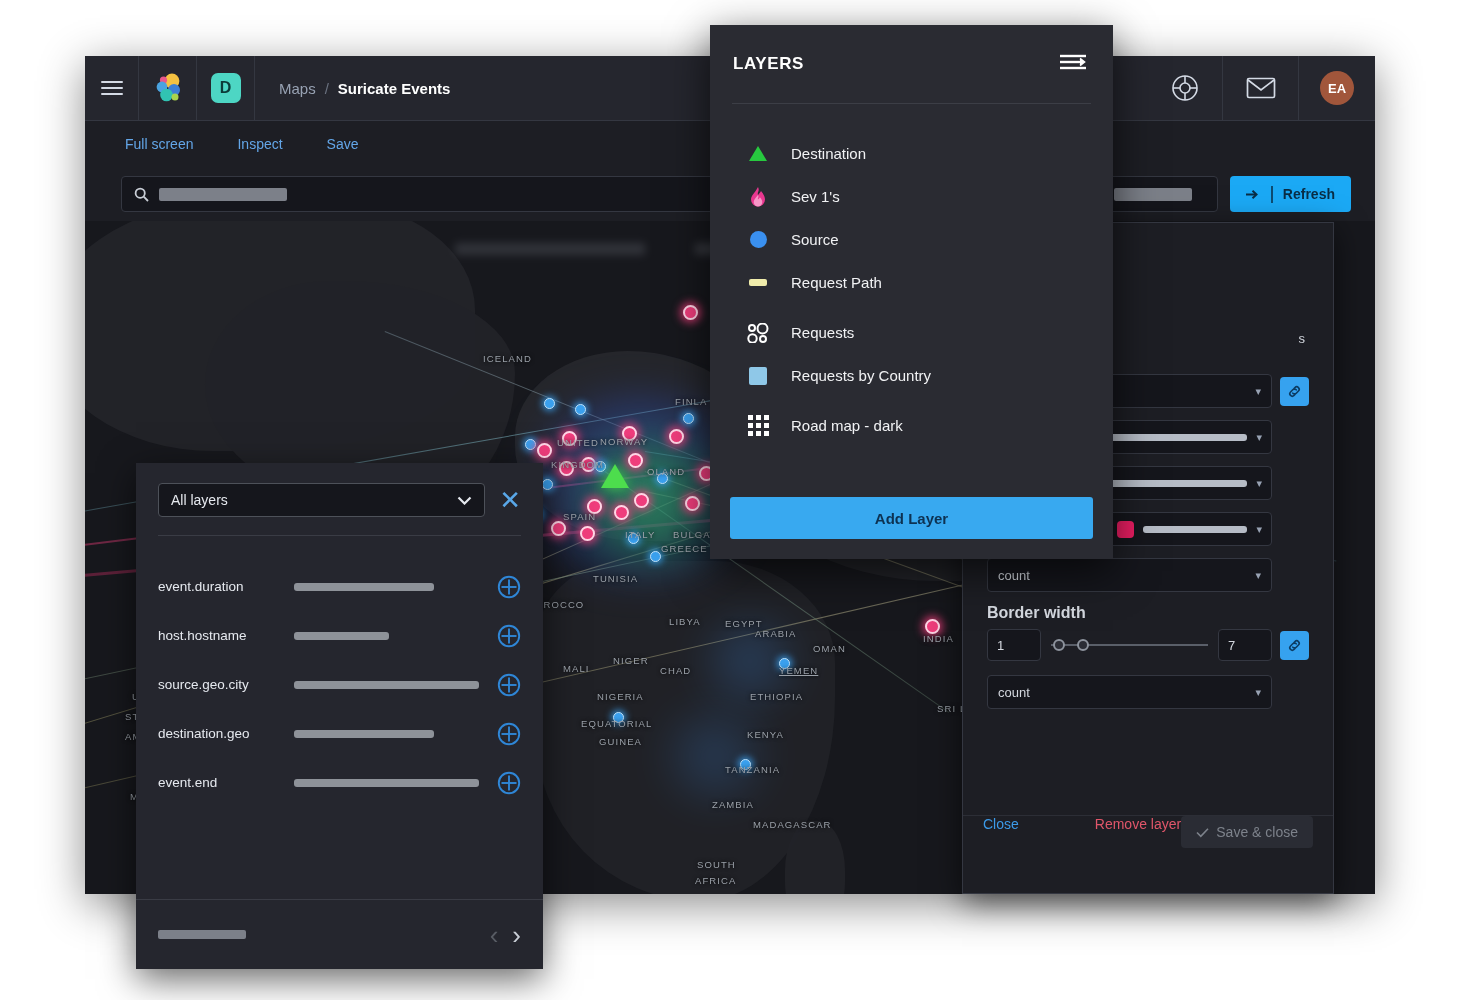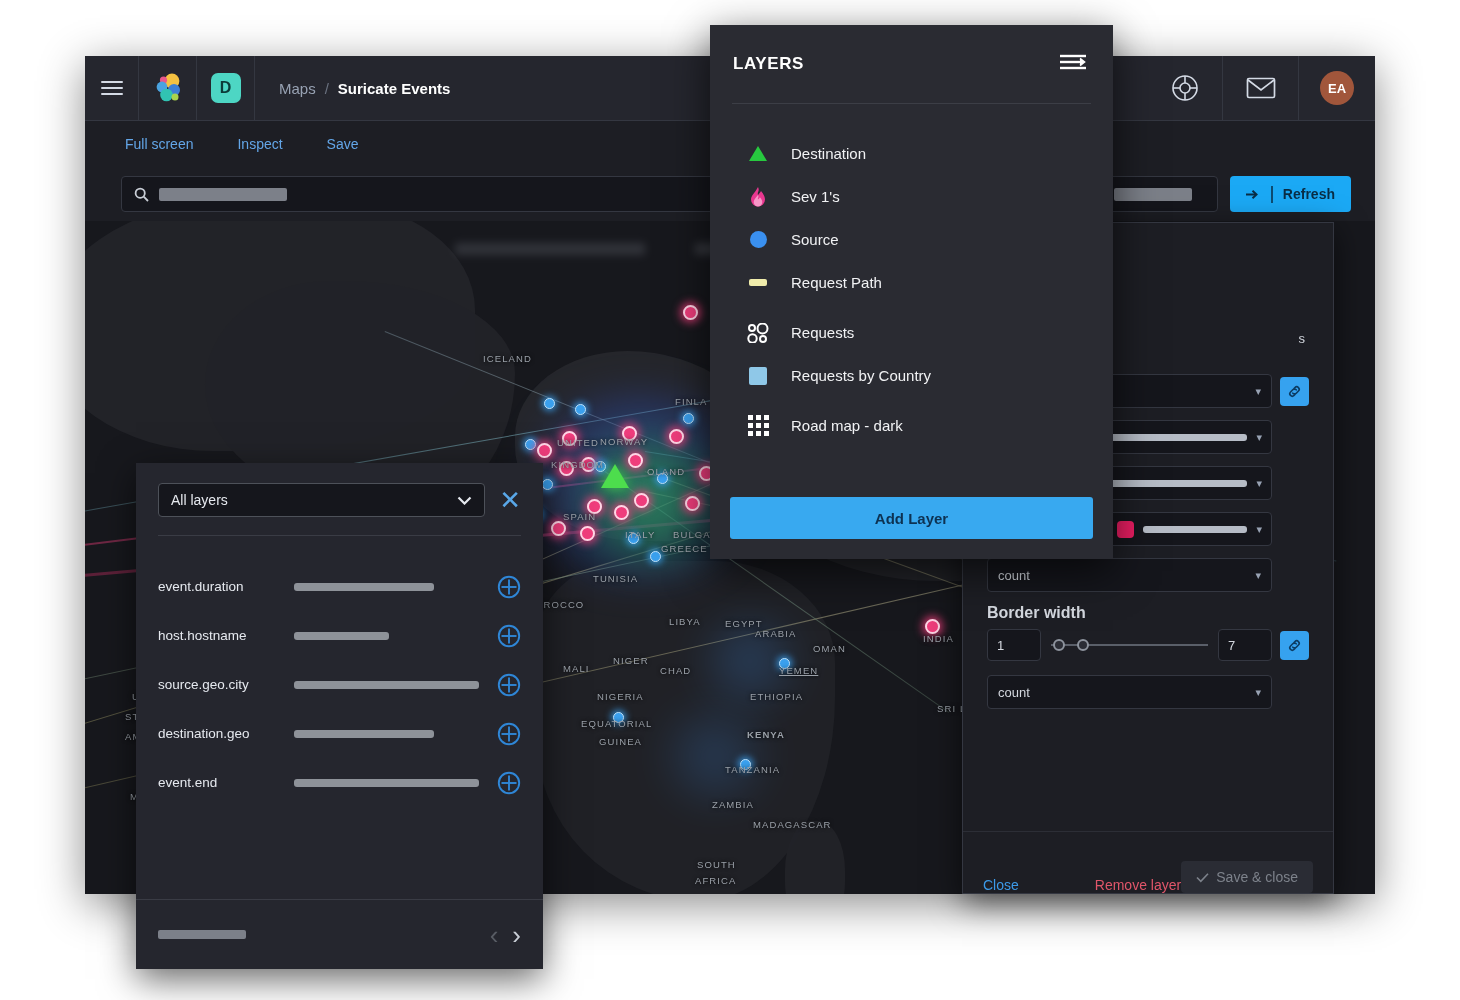--- a/index.html
+++ b/index.html
@@ -158,22 +158,22 @@
   }
   .slider { flex:1; position:relative; height:32px; }
   .slider .track {
     position:absolute; top:15px; left:2px; right:2px; height:2px; background:#5a5f69;
   }
   .slider .knob {
     position:absolute; top:10px; width:12px; height:12px; border-radius:50%;
     background:#2b2d35; border:2px solid #8d939d;
   }
   .sp-footer {
-    height:62px; border-top:1px solid #2c2e36;
-    display:flex; align-items:flex-end; padding:0 20px; gap:0;
+    height:78px; border-top:1px solid #2c2e36;
+    display:flex; align-items:flex-start; padding:0 20px; gap:0;
   }
   .foot-close { color:#3c9ae8; font-size:14px; cursor:pointer; }
   .foot-remove { color:#e0566a; font-size:14px; cursor:pointer; margin-left:76px; }
   .foot-save {
     margin-left:auto; background:#2a2c34; color:#7d828b; font-size:14px;
     border-radius:4px; padding:8px 15px; display:flex; align-items:center; gap:7px;
     cursor:pointer;
   }
 
   
@@ -400,21 +400,21 @@
           <div class="lbl" style="left: 528px; top: 434px;">NIGER</div>
           <div class="lbl" style="left: 575px; top: 444px;">CHAD</div>
           <div class="lbl" style="left: 694px; top: 444px; text-decoration: underline;">YEMEN</div>
           <div class="lbl" style="left: 432px; top: 468px;">RA</div>
           <div class="lbl" style="left: 428px; top: 484px;">NE</div>
           <div class="lbl" style="left: 512px; top: 470px; text-align: center;">NIGERIA</div>
           <div class="lbl" style="left: 665px; top: 470px;">ETHIOPIA</div>
           <div class="lbl" style="left: 852px; top: 482px;">SRI LANKA</div>
           <div class="lbl" style="left: 496px; top: 497px;">EQUATORIAL</div>
           <div class="lbl" style="left: 514px; top: 515px;">GUINEA</div>
-          <div class="lbl" style="left: 662px; top: 508px; font-weight: bold;">KENYA</div>
+          <div class="lbl" style="left: 662px; top: 508px;">KENYA</div>
           <div class="lbl" style="left: 640px; top: 543px;">TANZANIA</div>
           <div class="lbl" style="left: 627px; top: 578px;">ZAMBIA</div>
           <div class="lbl" style="left: 668px; top: 598px;">MADAGASCAR</div>
           <div class="lbl" style="left: 612px; top: 638px;">SOUTH</div>
           <div class="lbl" style="left: 610px; top: 654px;">AFRICA</div>
           <div class="lbl" style="left: 47px; top: 470px;">UI</div>
           <div class="lbl" style="left: 40px; top: 490px;">STA</div>
           <div class="lbl" style="left: 40px; top: 510px;">AM</div>
           <div class="lbl" style="left: 45px; top: 570px;">M</div>
         </div>

